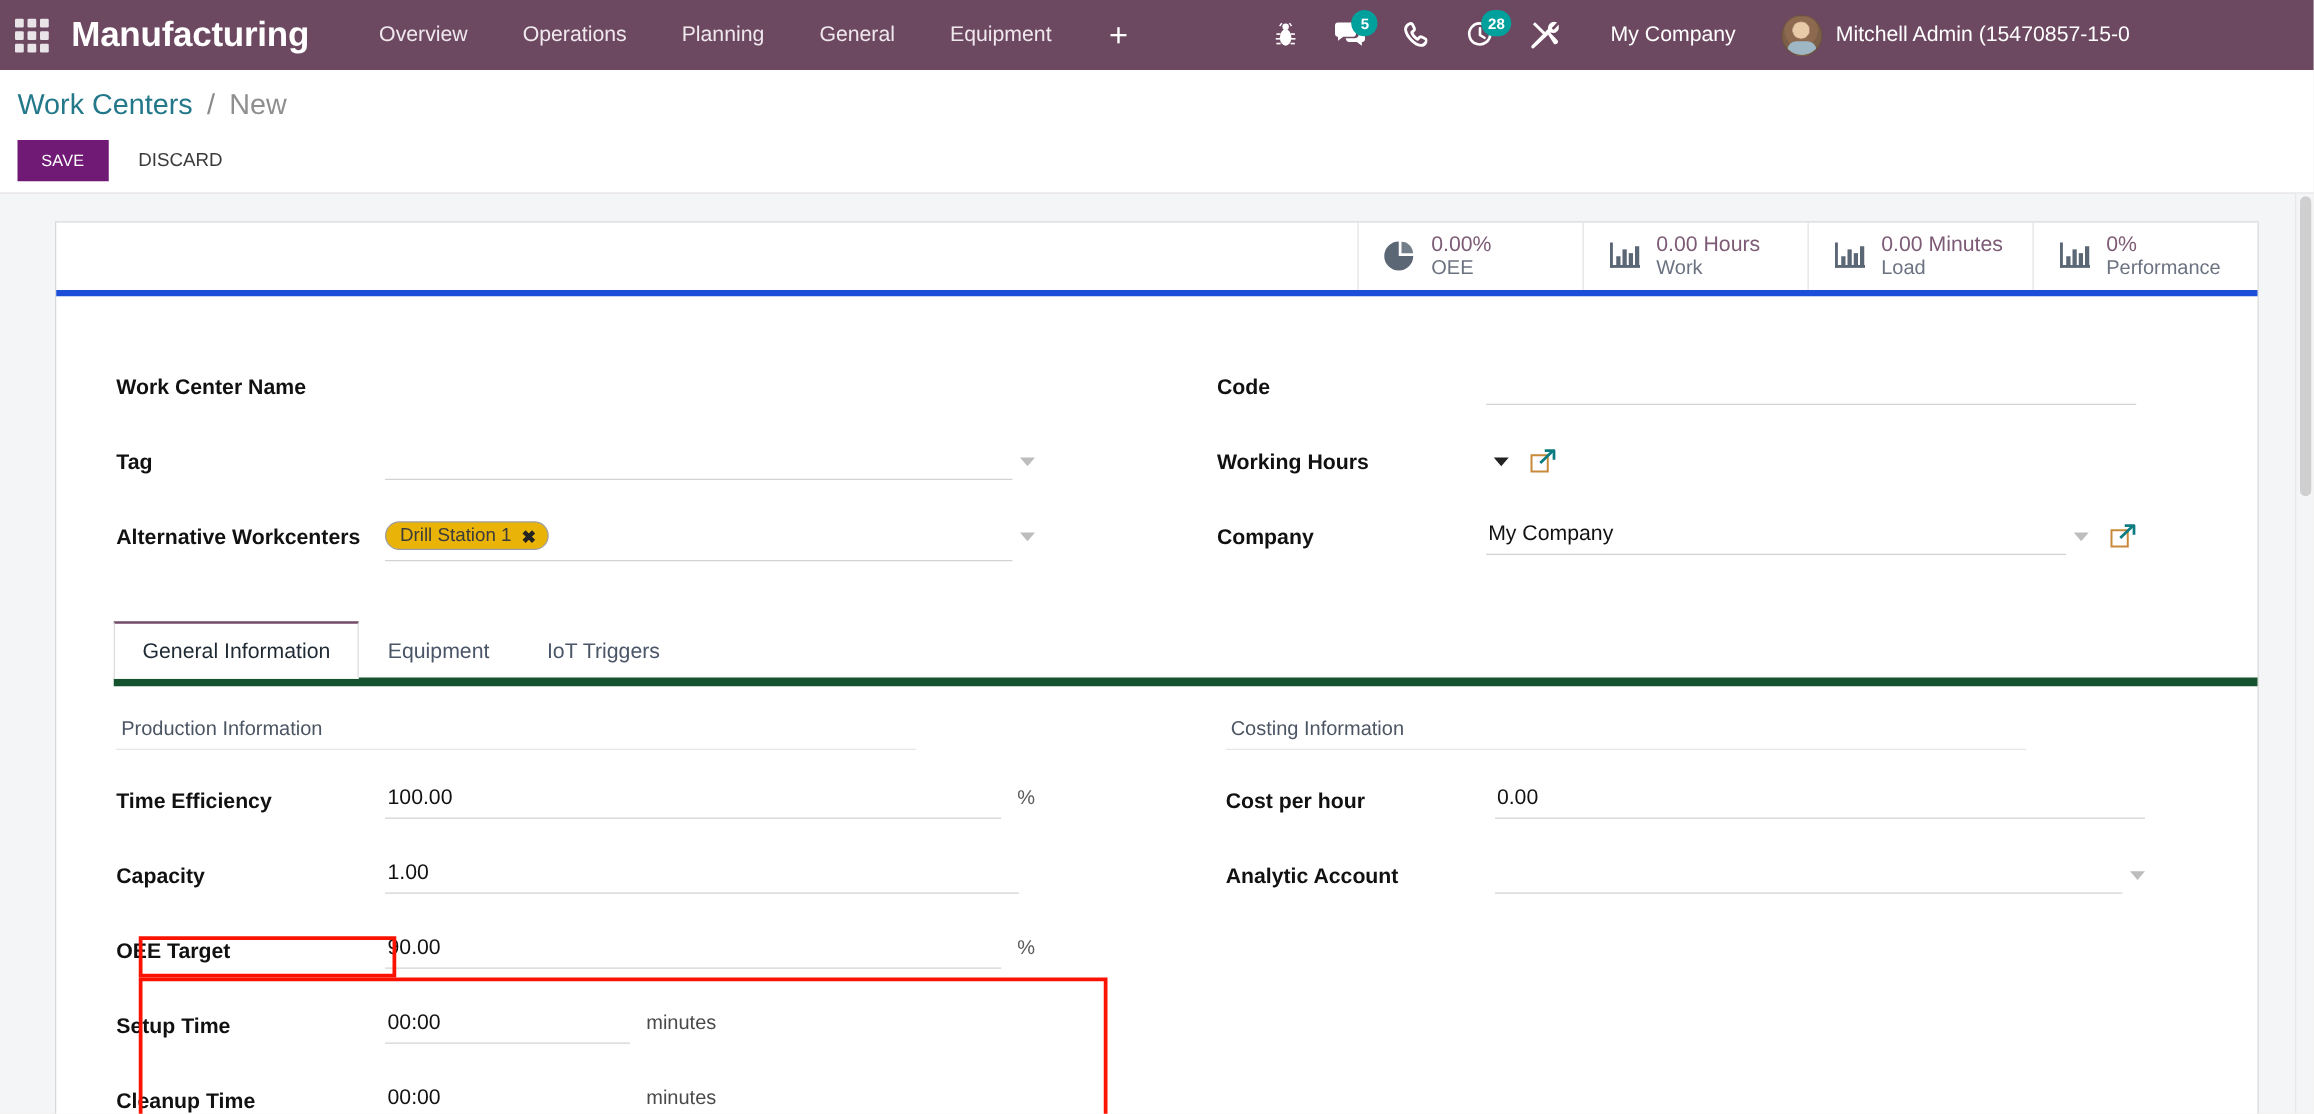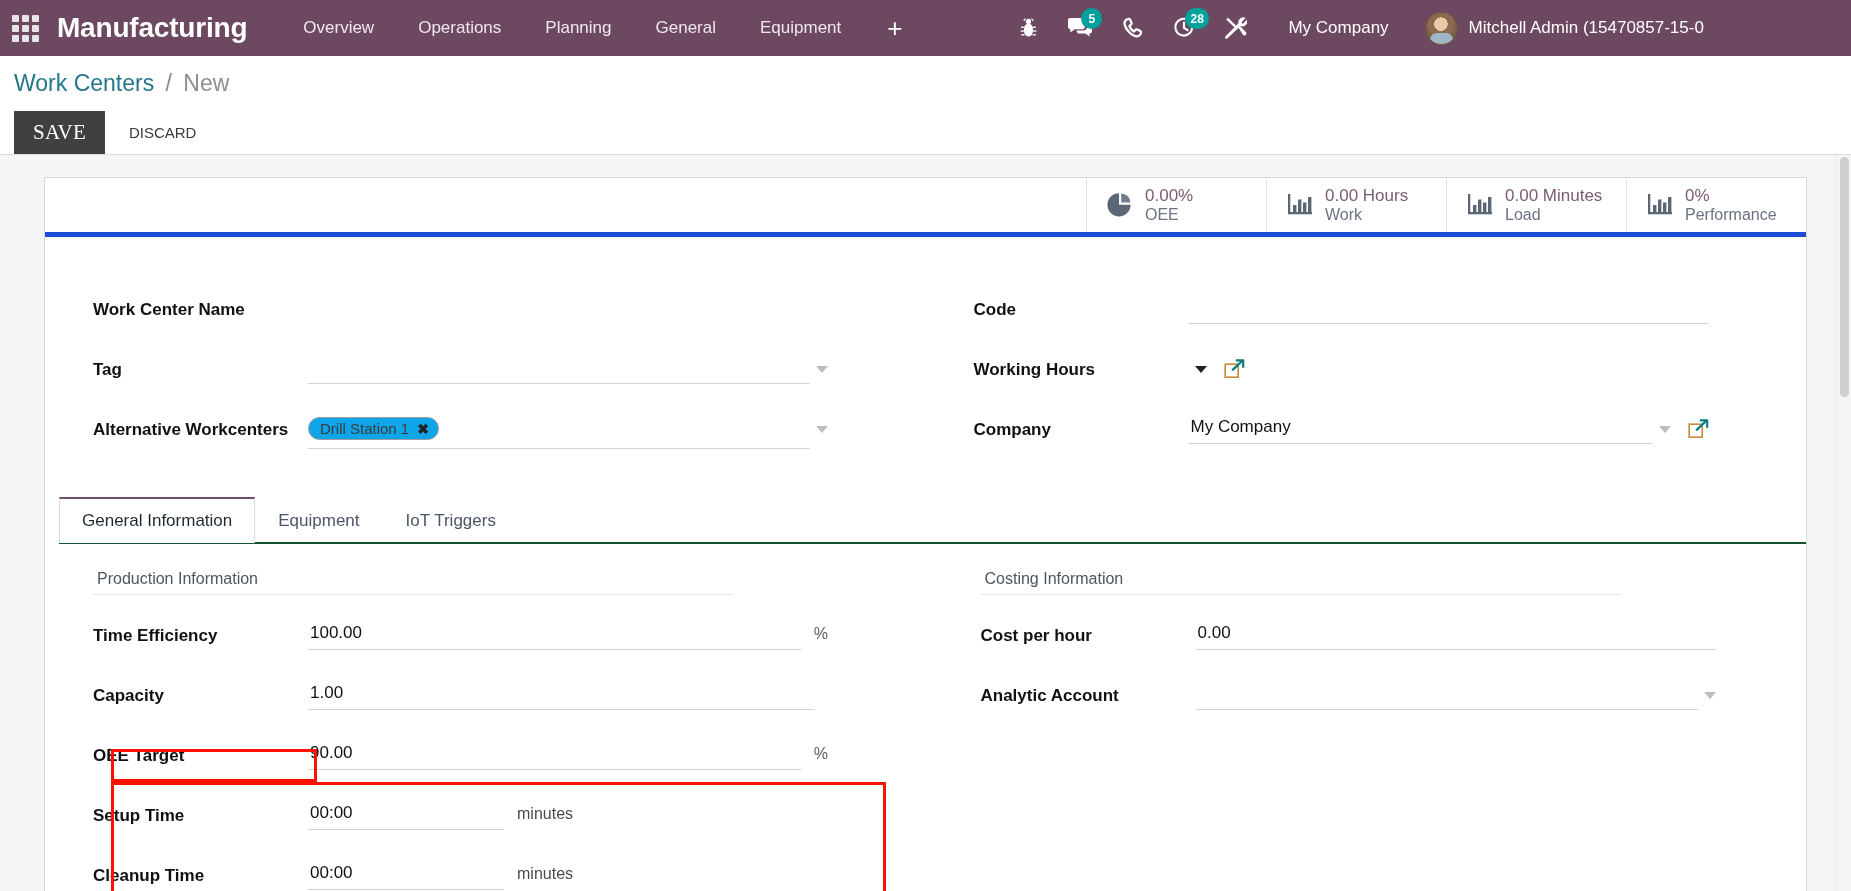--- a/index.html
+++ b/index.html
@@ -96,24 +96,24 @@
   }
   .breadcrumb {
     font-size: 23px; padding-left: 14px; line-height: 1;
     margin-bottom: 16px;
   }
   .bc-link { color: #23788a; cursor: pointer; }
   .bc-sep { color: #8a8a8a; margin: 0 5px; }
   .bc-current { color: #8f8f8f; }
   .btn-row { display: flex; align-items: center; padding-left: 14px; }
   .btn-save {
-    background: #404040; color: #fff;
-    font-size: 21px; letter-spacing: .2px;
+    background: #701a75; color: #fff;
+    font-size: 13px; letter-spacing: .2px;
     padding: 9px 19px; border: none; cursor: pointer;
-    font-family: Liberation Serif, serif;
+    font-family: Liberation Sans, sans-serif;
   }
   .btn-discard {
     background: transparent; color: #3b3b3b;
     font-size: 15px; padding: 9px 17px; border: none; cursor: pointer;
     margin-left: 7px; font-family: inherit;
   }
 
   
   .app-body { background: #f4f5f7; padding: 22px 0 0 0; height: 736px; position: relative; }
   .sheet {
@@ -172,27 +172,27 @@
   .suffix.pct { color: #5b5b5b; }
 
   .m2m-box {
     flex: 1 1 auto; border-bottom: 1px solid #d3d3d3;
     min-height: 36px; display: flex; align-items: center; flex-wrap: wrap; padding-bottom: 4px;
   }
   .tag-pill {
     display: inline-flex; align-items: center;
     border: 1px solid #9e9e9e; border-radius: 14px;
     padding: 2px 9px 2px 11px; font-size: 15px; color: #3c3c3c;
-    background: #0ea5e9; cursor: pointer;
+    background: #eab308; cursor: pointer;
   }
   .tag-x { margin-left: 8px; font-size: 14px; font-weight: bold; color: #222; cursor: pointer; }
 
   
   .notebook { margin-top: 34px; padding-left: 14px; }
-  .tabs { display: flex; border-bottom: 2px solid #14532d; }
+  .tabs { display: flex; border-bottom: 7px solid #14532d; margin-left: 32px; }
   .tab {
     font-size: 17px; color: #4a5568;
     padding: 12px 22px 11px 22px; cursor: pointer;
     border: 1px solid transparent; background: transparent;
     position: relative; top: 1px; font-family: inherit;
   }
   .tab.active {
     color: #1f2933; background: #fff;
     border: 1px solid #dcdcdc; border-bottom-color: #fff;
     border-top: 2px solid #714b67;

